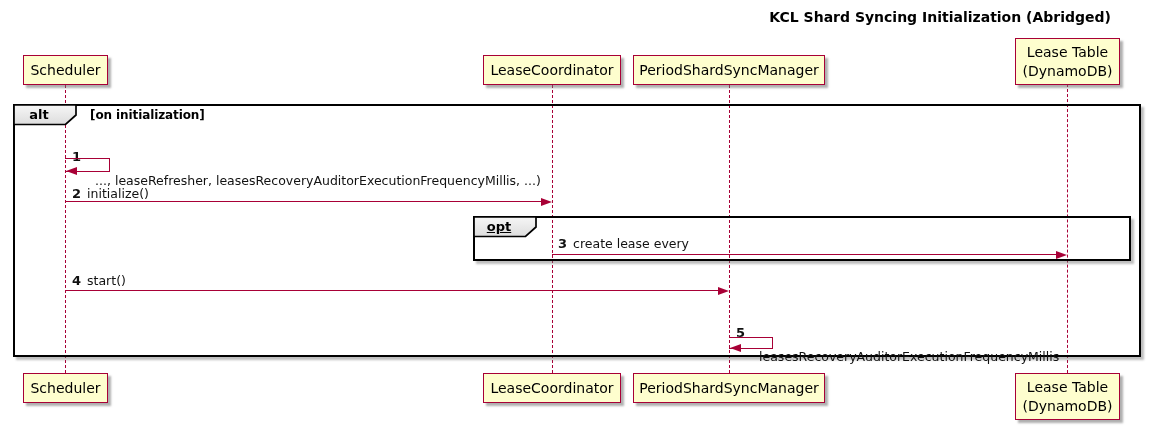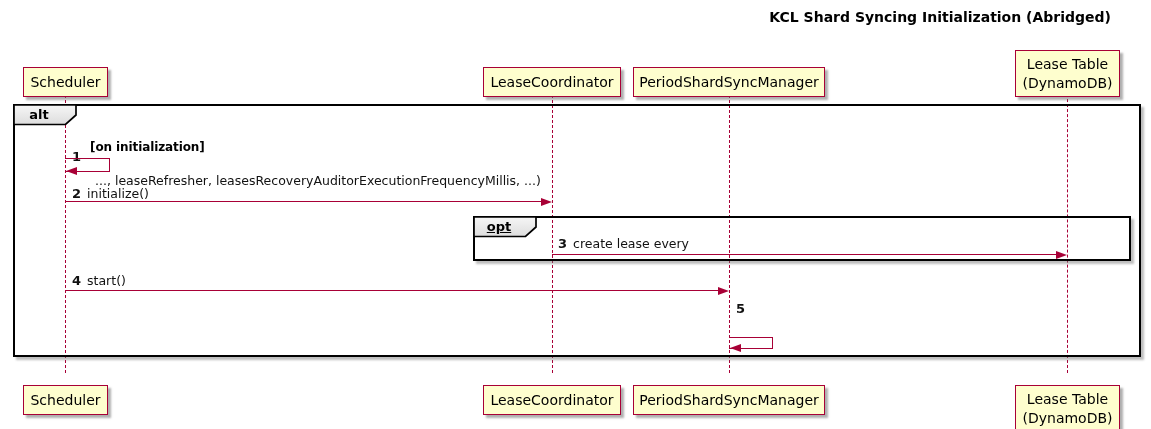--- a/index.html
+++ b/index.html
@@ -20,32 +20,32 @@
     font-size:14px;font-weight:bold;color:#000;margin-left:32px;
   }
   .lifeline{
     position:absolute;width:0;border-left:1px dashed var(--arrow);
   }
   .pbox{
     position:absolute;background:var(--participant-fill);
     border:1.7px solid var(--participant-border);
     box-shadow:3px 3px 2px rgba(110,110,110,0.55);
     display:flex;flex-direction:column;align-items:center;justify-content:center;
-    font-size:14px;color:#000;line-height:1.35;text-align:center;white-space:nowrap;margin-top:12px;
+    font-size:14px;color:#000;line-height:1.35;text-align:center;white-space:nowrap;
   }
   .frame{
     position:absolute;border:2px solid var(--frame-border);
     box-shadow:3px 3px 2px rgba(110,110,110,0.45);background:transparent;
   }
   .op-svg{position:absolute;}
   .op-text{
     position:absolute;font-size:13px;font-weight:bold;color:#000;text-align:center;
   }
   .guard{
-    position:absolute;font-size:12px;font-weight:bold;color:#000;white-space:nowrap;letter-spacing:-0.1px;margin-top:32px;
+    position:absolute;font-size:12px;font-weight:bold;color:#000;white-space:nowrap;letter-spacing:-0.1px;
   }
   .msg{
     position:absolute;display:flex;align-items:center;gap:6px;
     font-size:12.5px;color:#111;white-space:nowrap;line-height:15px;
   }
   .msg .num{font-weight:bold;font-size:13px;}
   .msg .l2{padding-left:8px;margin-top:48px;}
   .arrow-line{position:absolute;height:0;border-top:1.4px solid var(--arrow);}
   .head-r{
     position:absolute;width:0;height:0;
@@ -121,20 +121,21 @@
   <div class="msg" style="left:72px;top:273px;">
     <span class="num">4</span>
     <span>start()</span>
   </div>
   <div class="arrow-line" style="left:65px;top:290px;width:660px;"></div>
   <div class="head-r" style="left:718px;top:287px;"></div>
 
   <div class="msg" style="left:736px;top:301px;">
     <span class="num">5</span>
     <span>
+      <div class="l2">leasesRecoveryAuditorExecutionFrequencyMillis</div>
     </span>
   </div>
   <div class="self-loop" style="left:729px;top:337px;width:44px;height:12px;"></div>
   <div class="head-l" style="left:730px;top:344px;"></div>
 
   <div class="pbox" style="left:23px;top:55px;width:85px;height:30px;">
     <span>Scheduler</span>
   </div>
   <div class="pbox" style="left:483px;top:55px;width:138px;height:30px;">
     <span>LeaseCoordinator</span>

